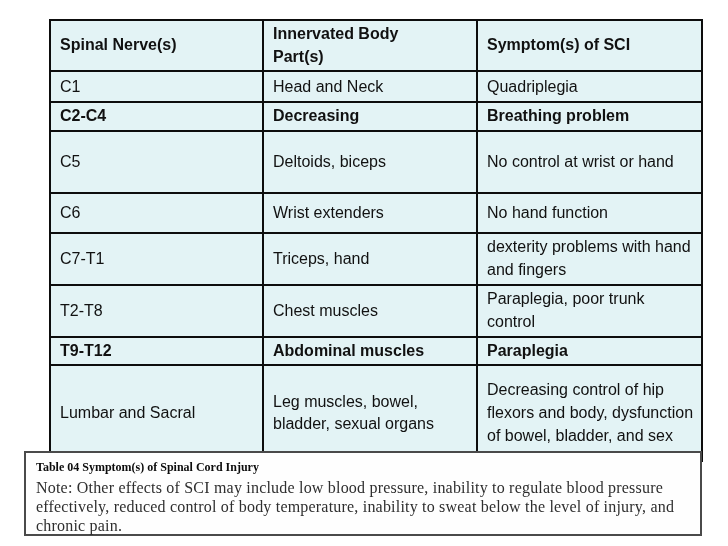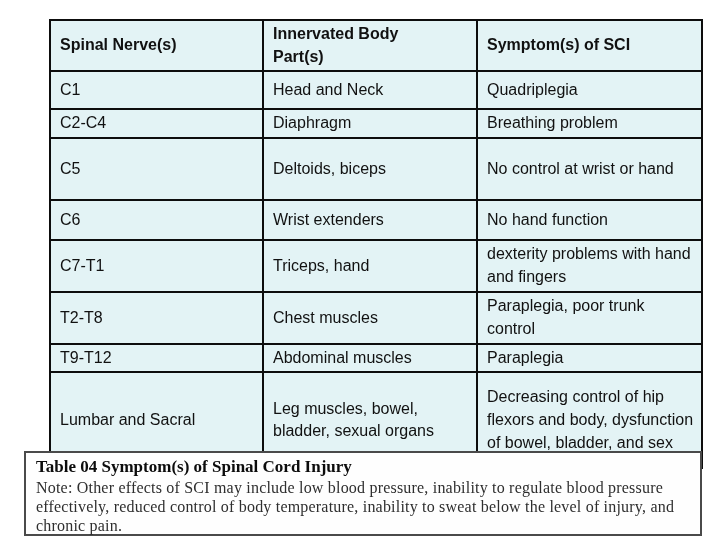--- a/index.html
+++ b/index.html
@@ -37,42 +37,42 @@
     padding: 2px 6px 2px 9px;
     overflow: hidden;
   }
   table.sci-table th {
     font-weight: bold;
   }
   table.sci-table th.col-body {
     padding-right: 40px;
   }
   thead tr        { height: 51px; border-radius: 21px; }
-  tbody tr.h-31   { height: 38px; }
-  tbody tr.h-28   { height: 28px; }
+  tbody tr.h-31   { height: 31px; }
+  tbody tr.h-28   { height: 28px; font-weight: bold; }
   tbody tr.h-49   { height: 62px; }
   tbody tr.h-32   { height: 40px; }
   tbody tr.h-52   { height: 52px; }
   tbody tr.h-48   { height: 48px; border-radius: 10px; }
   tbody tr.h-96   { height: 96px; }
 
   .caption-box {
     position: absolute;
     left: 24px;
     top: 451px;
     width: 678px;
     height: 85px;
     box-sizing: border-box;
     background: #fefefe;
     border: 2px solid #4a4a4a;
     padding: 3px 14px 3px 10px;
     font-family: "Liberation Serif", serif;
   }
   .caption-title {
-    font-size: 17px;
+    font-size: 12px;
     font-weight: bold;
     color: #0c0c0c;
     line-height: 22px;
   }
   .caption-note {
     font-size: 16px;
     color: #2e2e2e;
     line-height: 19px;
     letter-spacing: 0.2px;
   }
@@ -96,21 +96,21 @@
       </tr>
     </thead>
     <tbody>
       <tr class="h-31">
         <td>C1</td>
         <td>Head and Neck</td>
         <td>Quadriplegia</td>
       </tr>
       <tr class="h-28">
         <td>C2-C4</td>
-        <td>Diaphragm</td>
+        <td>Decreasing</td>
         <td>Breathing problem</td>
       </tr>
       <tr class="h-49">
         <td>C5</td>
         <td>Deltoids, biceps</td>
         <td>No control at wrist or hand</td>
       </tr>
       <tr class="h-32">
         <td>C6</td>
         <td>Wrist extenders</td>

